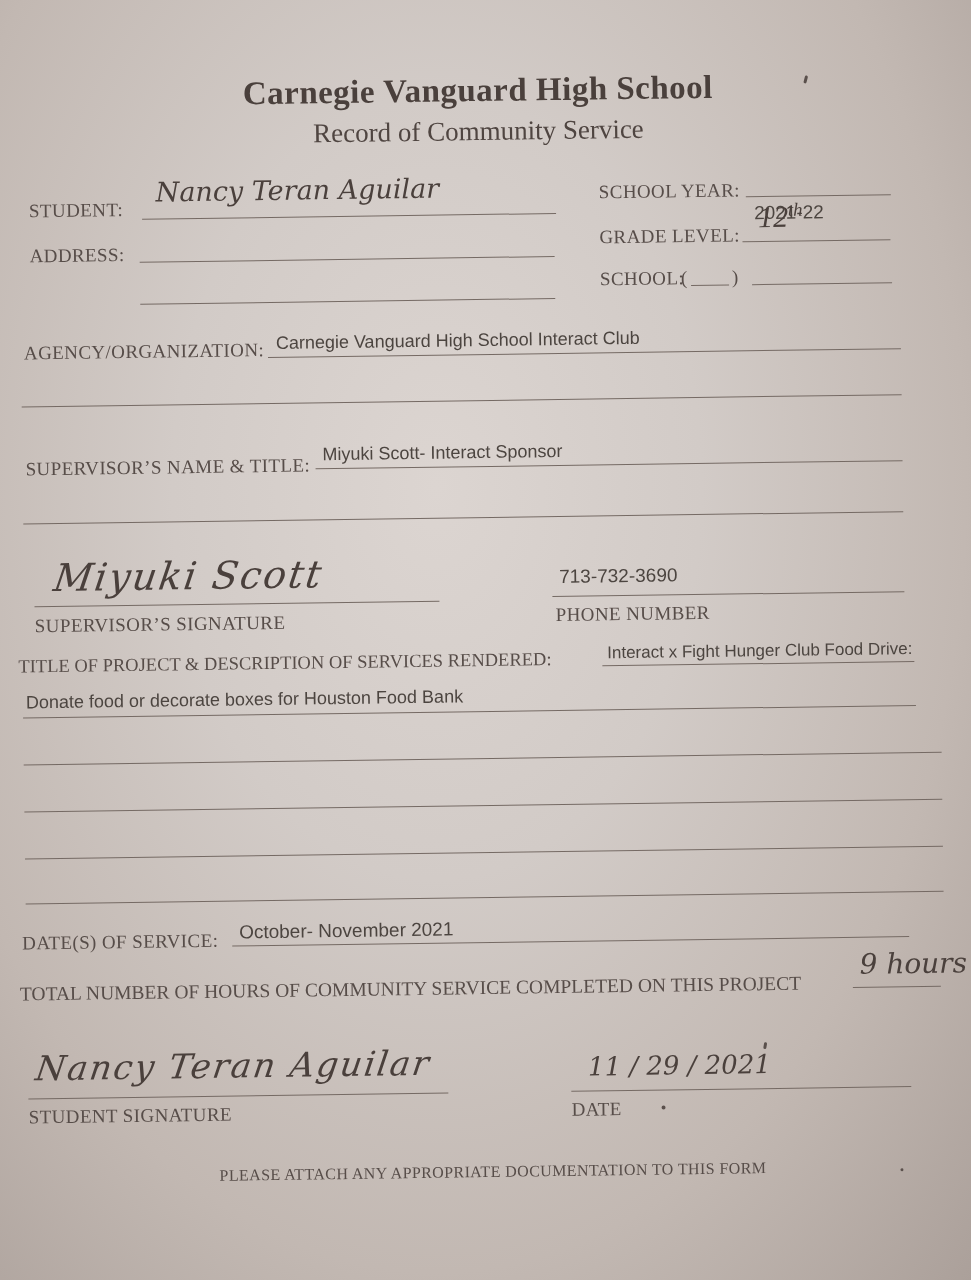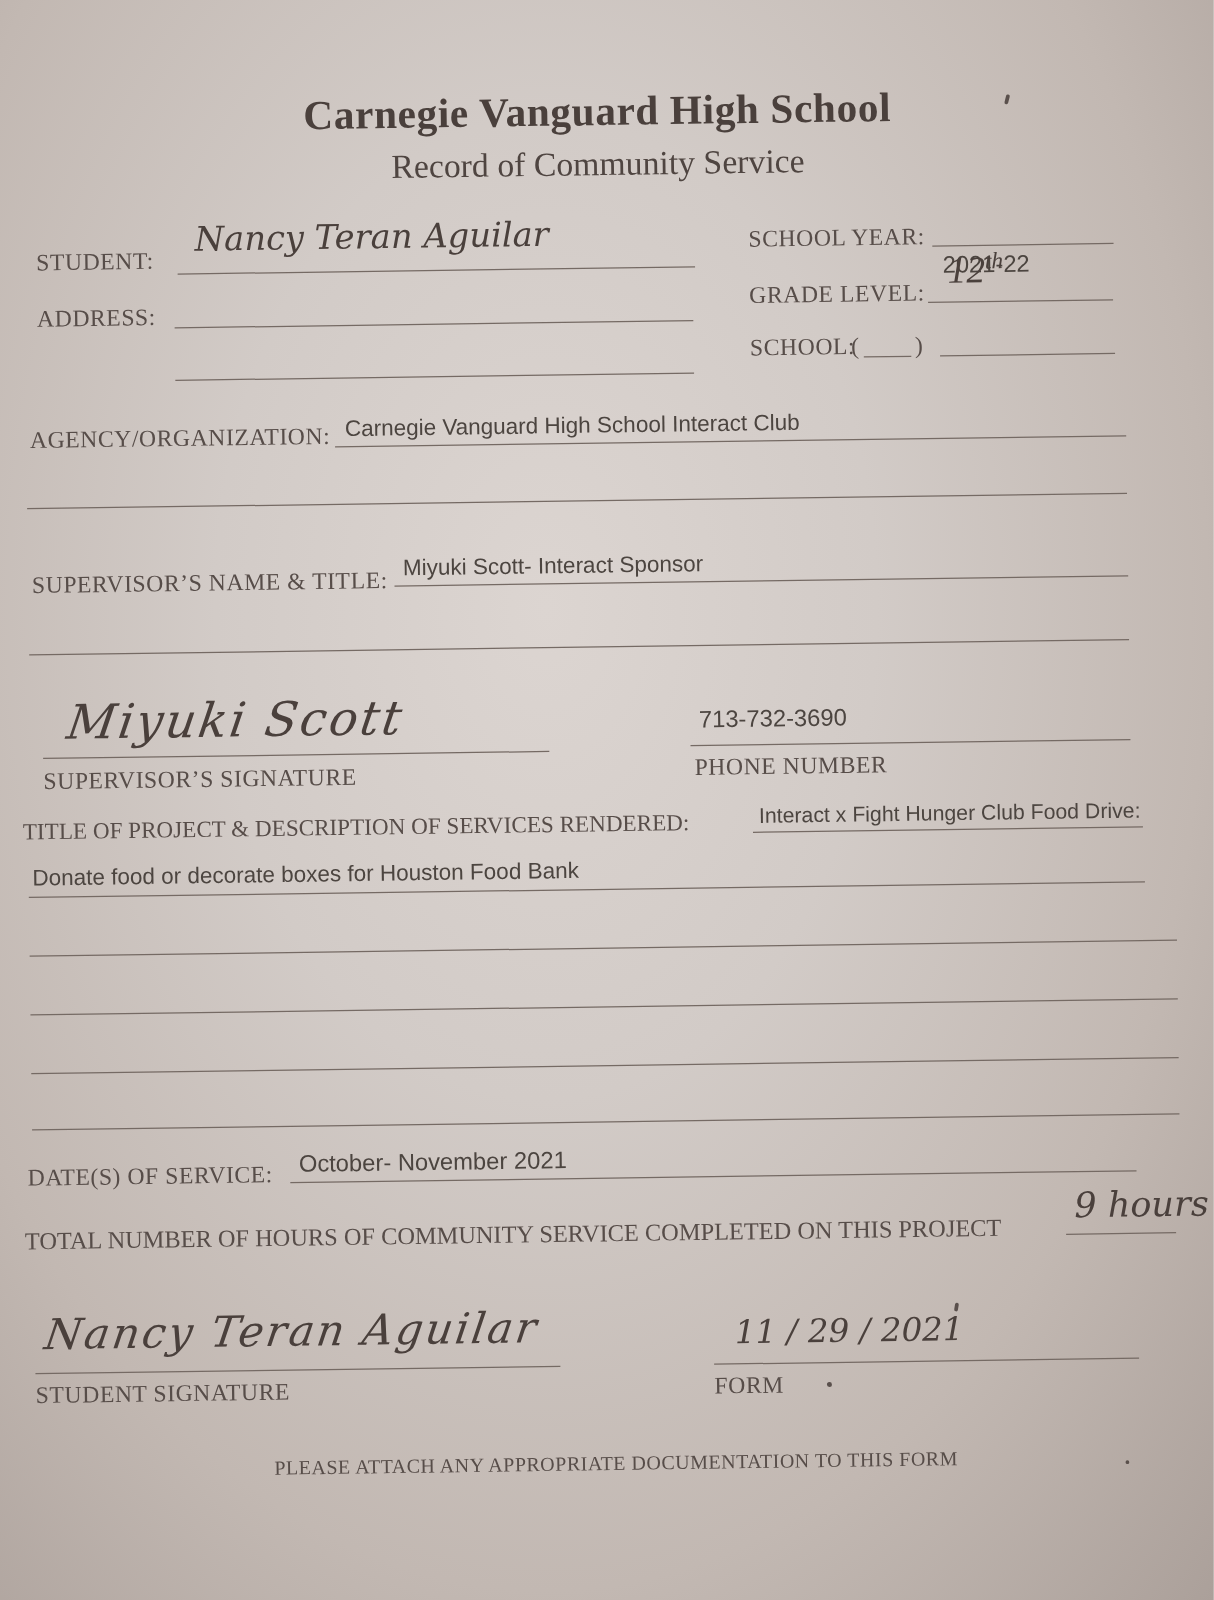--- a/index.html
+++ b/index.html
@@ -129,21 +129,21 @@
   <div class="label" style="left:15px;top:977px;font-size:19.5px;letter-spacing:0;">TOTAL NUMBER OF HOURS OF COMMUNITY SERVICE COMPLETED ON THIS PROJECT</div>
   <div class="hand" style="left:855px;top:953px;font-size:28px;">9 hours</div>
   <div class="line" style="left:848px;top:992px;width:88px;"></div>
 
   <div class="hand script" style="left:30px;top:1042px;font-size:34px;">Nancy Teran Aguilar</div>
   <div class="line" style="left:22px;top:1092px;width:420px;"></div>
   <div class="label" style="left:22px;top:1100px;">STUDENT SIGNATURE</div>
 
   <div class="hand" style="left:582px;top:1053px;font-size:26px;">11 / 29 / 2021</div>
   <div class="line" style="left:565px;top:1092px;width:340px;"></div>
-  <div class="label" style="left:565px;top:1100px;">FORM</div>
+  <div class="label" style="left:565px;top:1100px;">DATE</div>
 
   <div class="footer" style="top:1163px;">PLEASE ATTACH ANY APPROPRIATE DOCUMENTATION TO THIS FORM</div>
 
   <div class="speck" style="left:812px;top:80px;width:3px;height:8px;border-radius:2px;transform:rotate(15deg);"></div>
   <div class="speck" style="left:758px;top:1046px;width:3px;height:7px;border-radius:2px;transform:rotate(10deg);"></div>
   <div class="speck" style="left:655px;top:1108px;width:4px;height:4px;"></div>
   <div class="speck" style="left:893px;top:1174px;width:3px;height:3px;"></div>
 
 </div>
 

